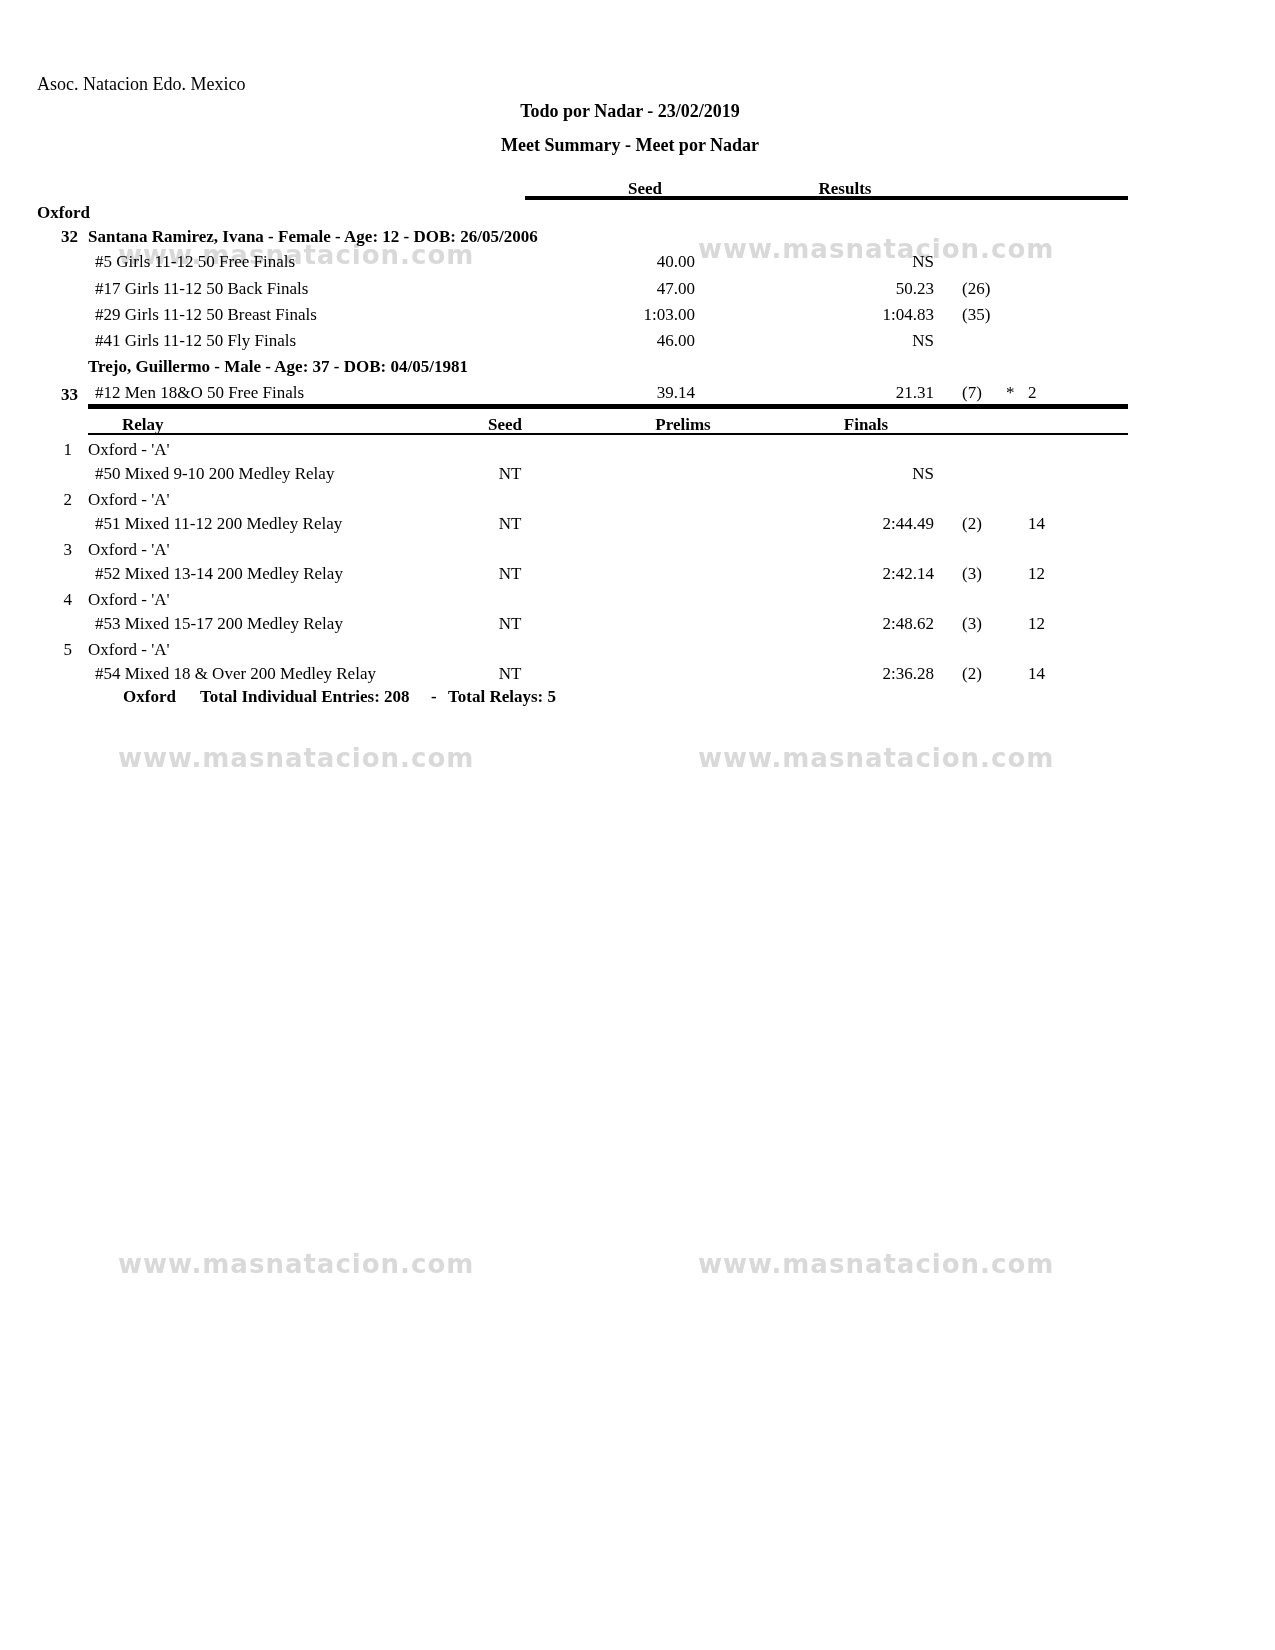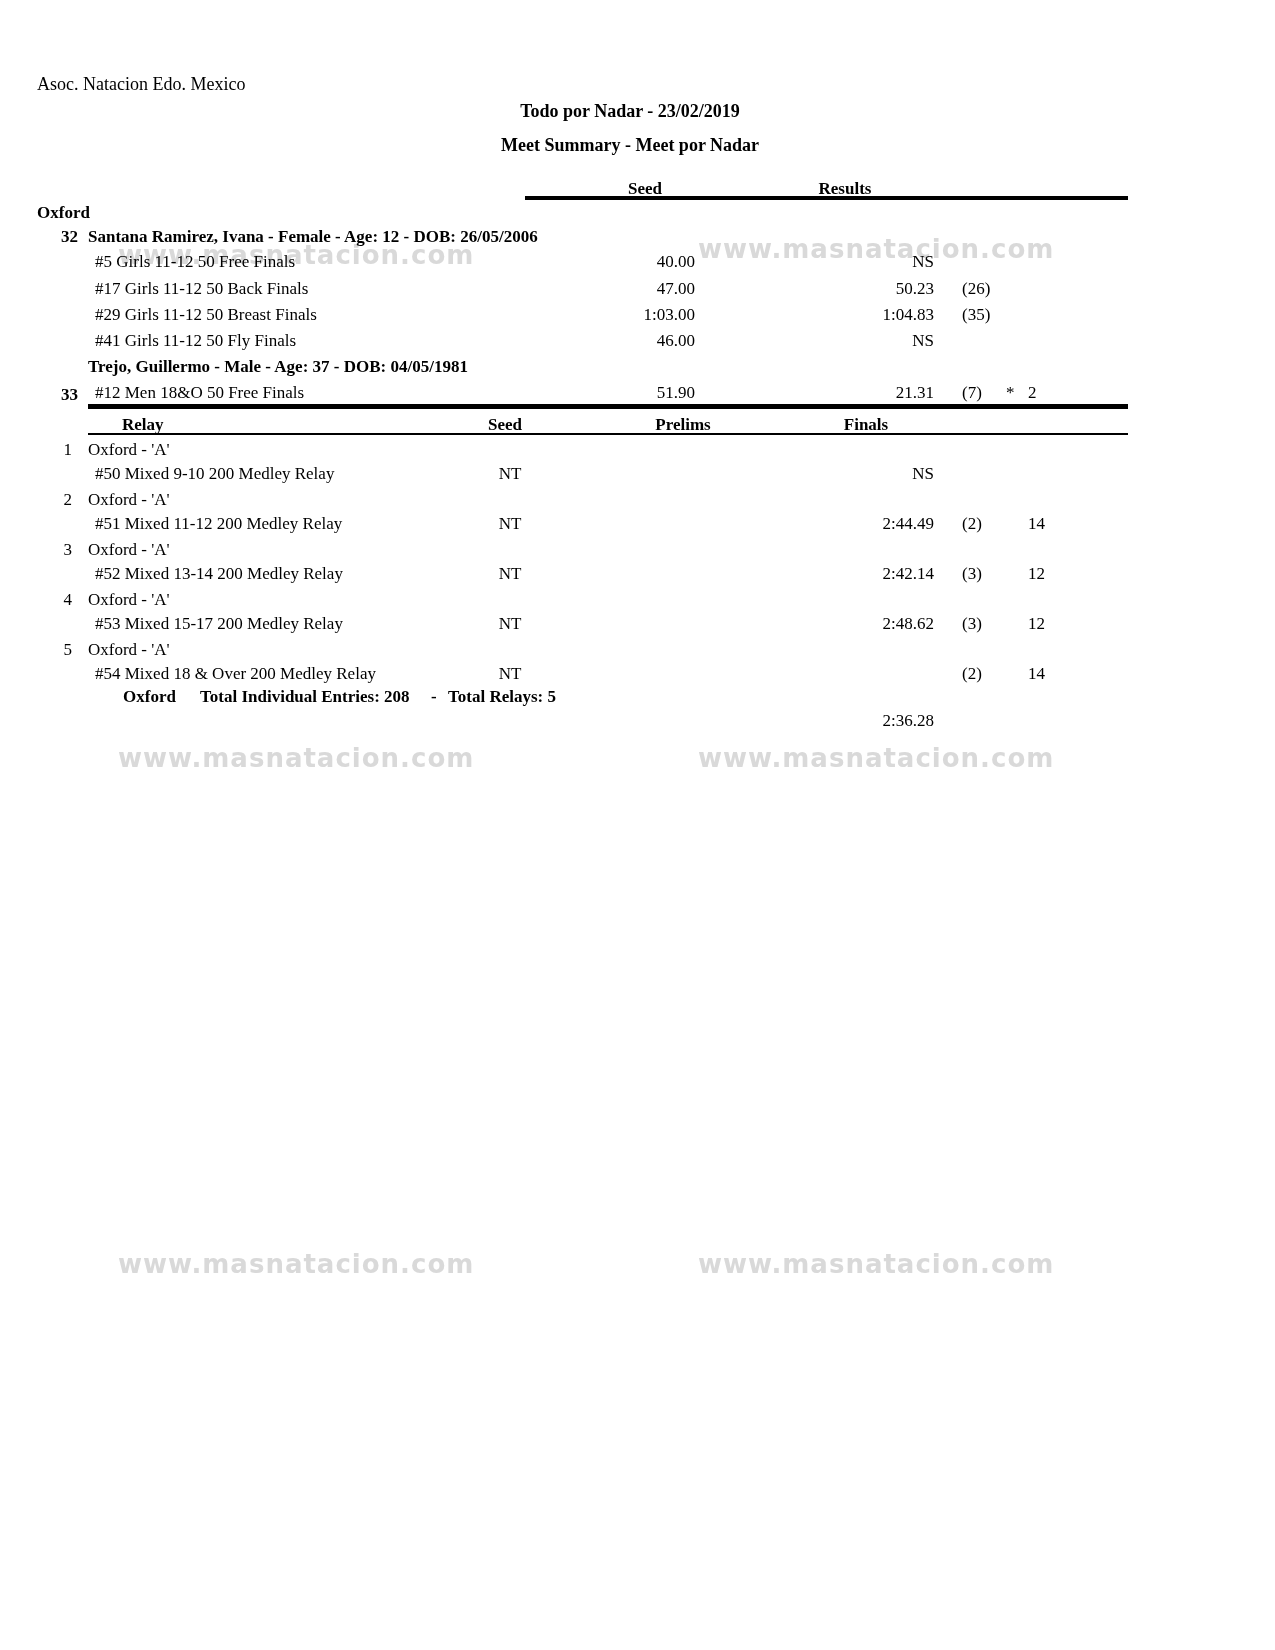--- a/index.html
+++ b/index.html
@@ -73,21 +73,21 @@
     <div class="line" style="left:962px; top:331px;"></div>
   </div>
 
   <div>
     <div class="line bold rightal" style="left:40px; top:361px; width:38px;margin-top:24px;">33</div>
     <div class="line bold" style="left:88px; top:357px;text-align:center;">Trejo, Guillermo - Male - Age: 37 - DOB: 04/05/1981</div>
   </div>
 
   <div>
     <div class="line" style="left:95px; top:383px;">#12 Men 18&amp;O 50 Free Finals</div>
-    <div class="line rightal" style="left:545px; top:383px; width:150px;">51.90</div>
+    <div class="line rightal" style="left:545px; top:383px; width:150px;">39.14</div>
     <div class="line rightal" style="left:790px; top:383px; width:144px;">21.31</div>
     <div class="line" style="left:962px; top:383px;">(7)</div>
     <div class="line" style="left:1006px; top:383px;">*</div>
     <div class="line" style="left:1028px; top:383px;">2</div>
   </div>
 
   <div class="rule" style="left:88px; top:404px; width:1040px; height:5px;"></div>
   <div class="line bold" style="left:98px; top:415px;margin-left:24px;">Relay</div>
   <div class="line bold center" style="left:455px; top:415px; width:100px;">Seed</div>
   <div class="line bold center" style="left:633px; top:415px; width:100px;">Prelims</div>
@@ -142,21 +142,21 @@
     <div class="line" style="left:1028px; top:614px;">12</div>
   </div>
 
   <div>
     <div class="line rightal" style="left:40px; top:640px; width:32px;">5</div>
     <div class="line" style="left:88px; top:640px;">Oxford - 'A'</div>
   </div>
   <div>
     <div class="line" style="left:95px; top:664px;">#54 Mixed 18 &amp; Over 200 Medley Relay</div>
     <div class="line center" style="left:445px; top:664px; width:130px;">NT</div>
-    <div class="line rightal" style="left:790px; top:664px; width:144px;margin-top:47px;">2:36.28</div>
+    <div class="line rightal" style="left:790px; top:664px; width:144px;">2:36.28</div>
     <div class="line" style="left:962px; top:664px;">(2)</div>
     <div class="line" style="left:1028px; top:664px;">14</div>
   </div>
 
   <div>
     <div class="line bold" style="left:123px; top:687px;">Oxford</div>
     <div class="line bold" style="left:200px; top:687px;">Total Individual Entries: 208</div>
     <div class="line bold" style="left:431px; top:687px;">-</div>
     <div class="line bold" style="left:448px; top:687px;">Total Relays: 5</div>
   </div>

